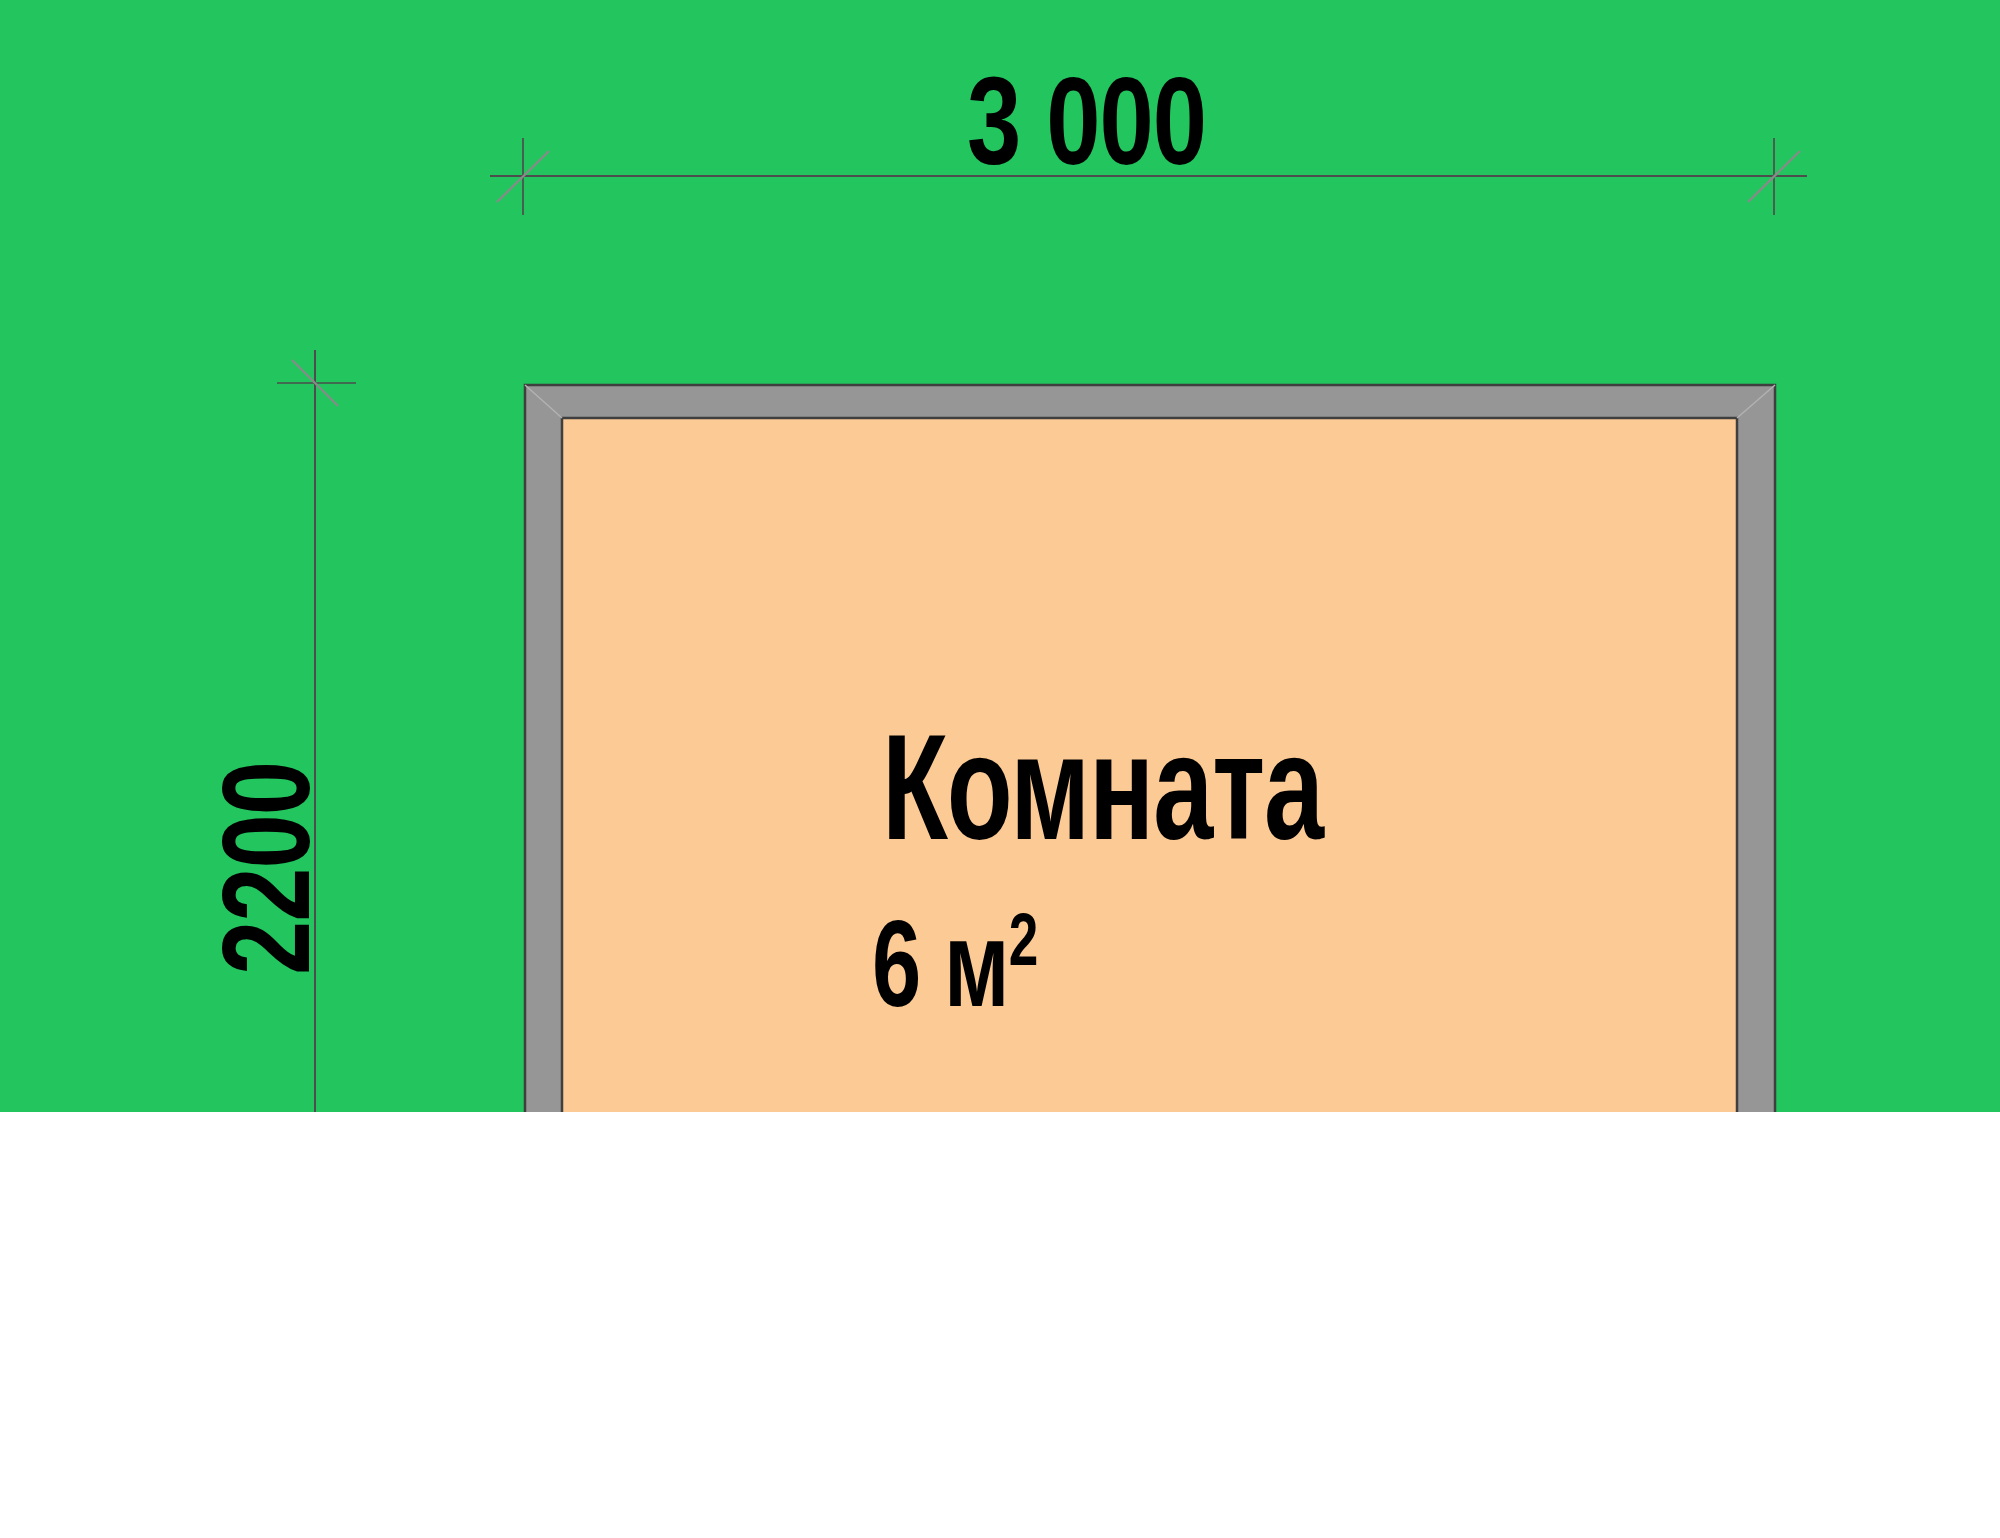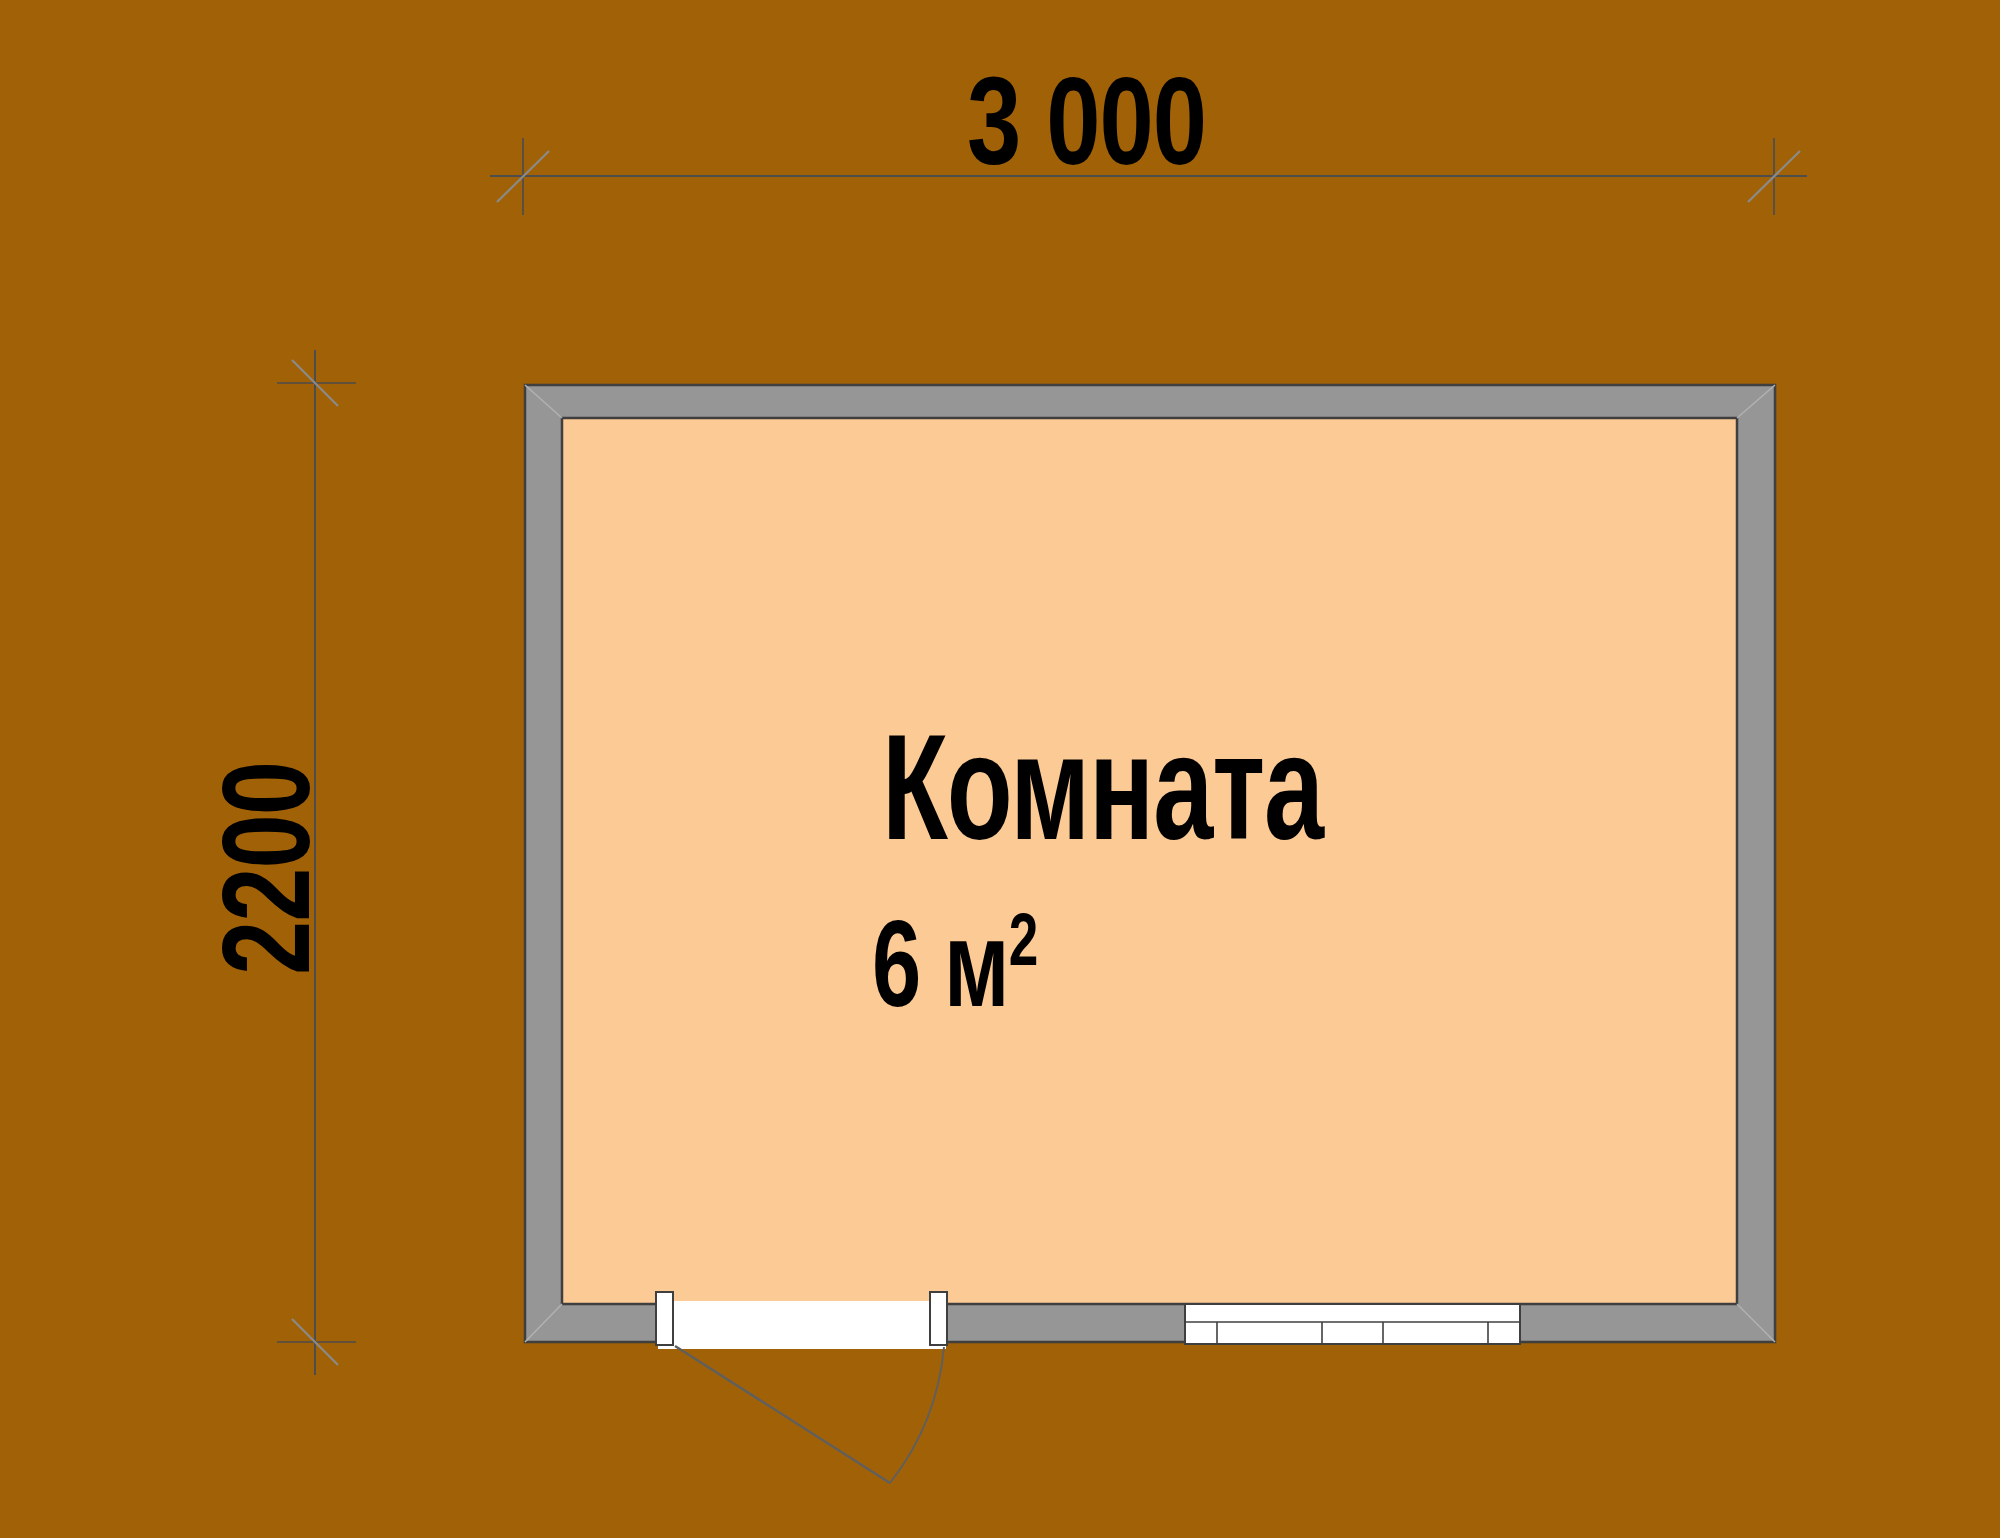--- a/index.html
+++ b/index.html
@@ -1,20 +1,20 @@
 <!DOCTYPE html>
 <html><head>
 <meta charset="utf-8">
 <style>
   html, body { margin: 0; padding: 0; background: #ffffff; }
   .canvas {
     position: relative;
     width: 2000px;
-    height: 1538px;
-    background: #a16207;
+    height: 1112px;
+    background: #22c55e;
     overflow: hidden;
     font-family: "Liberation Sans", sans-serif;
   }
   .plan-svg { position: absolute; left: 0; top: 0; }
   .cad-text {
     position: absolute;
     font-family: "Liberation Sans", sans-serif;
     font-weight: 700;
     color: #000000;
     line-height: 1;

